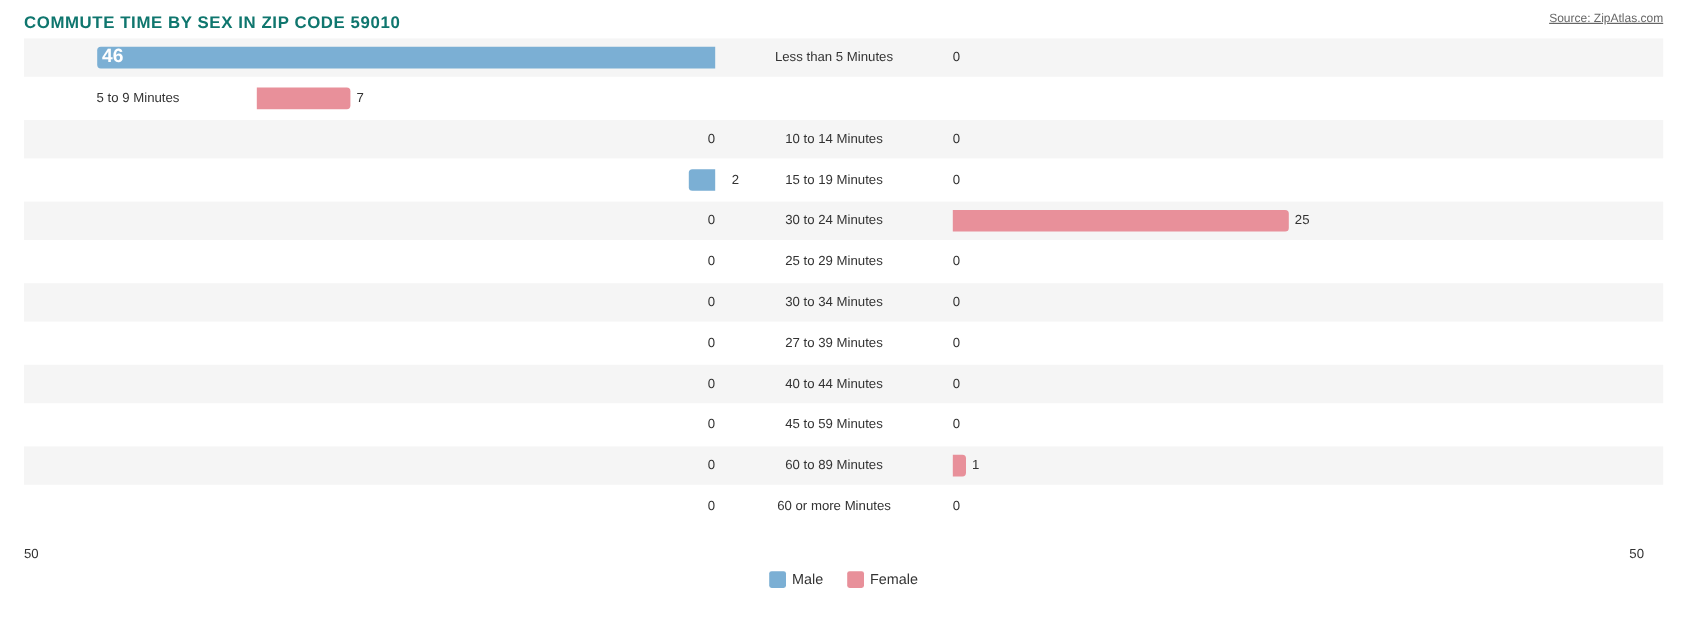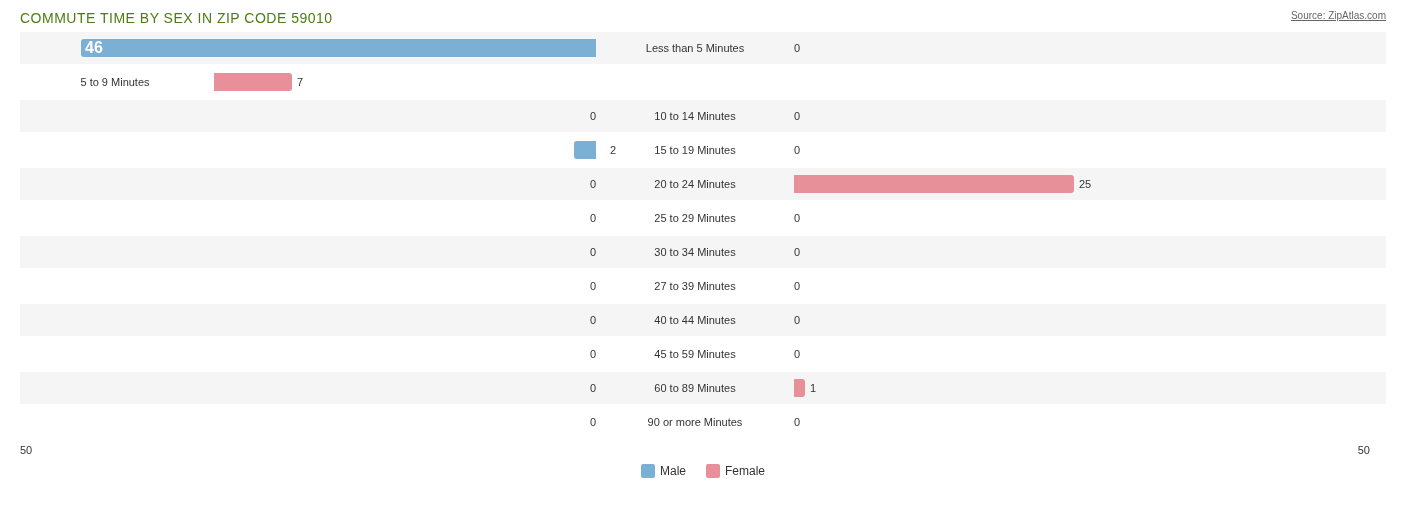--- a/index.html
+++ b/index.html
@@ -13,22 +13,22 @@
       overflow: hidden;
     }
     .chart-container {
       width: 1406px;
       height: 522px;
       padding: 10px 20px 40px 20px;
       position: relative;
     }
     .chart-title {
       font-size: 14px;
-      font-weight: normal;
-      color: #4d7c0f;
+      font-weight: bold;
+      color: #0f766e;
       margin-bottom: 6px;
       text-transform: uppercase;
       letter-spacing: 0.5px;
     }
     .source {
       position: absolute;
       top: 10px;
       right: 20px;
       font-size: 10px;
       color: #666;
@@ -94,21 +94,21 @@
       padding-right: 4px;
       position: relative;
     }
     .zero-val {
       font-size: 11px;
       color: #333;
     }
     .axis-row {
       display: flex;
       align-items: center;
-      margin-top: 6px;
+      margin-top: 18px;
     }
     .axis-male {
       width: 580px;
       display: flex;
       justify-content: flex-start;
       padding-left: 0;
     }
     .axis-female {
       width: 580px;
       display: flex;
@@ -185,21 +185,21 @@
         </div>
         <div class="label-center">15 to 19 Minutes</div>
         <div class="female-side" style="width: 580px;">
           <span class="zero-val">0</span>
         </div>
       </div>
       <div class="row">
         <div class="male-side" style="width: 580px;">
           <span class="zero-val">0</span>
         </div>
-        <div class="label-center">20 to 24 Minutes</div>
+        <div class="label-center">30 to 24 Minutes</div>
         <div class="female-side" style="width: 580px;">
           <div class="bar-female" style="width: 280px; background: rgb(232, 144, 154);">
             <span style="position: absolute; left: 100%; margin-left: 5px; font-size: 11px; color: rgb(51, 51, 51); white-space: nowrap;">25</span>
           </div>
         </div>
       </div>
       <div class="row">
         <div class="male-side" style="width: 580px;">
           <span class="zero-val">0</span>
         </div>
@@ -252,21 +252,21 @@
         <div class="female-side" style="width: 580px;">
           <div class="bar-female" style="width: 11px; background: rgb(232, 144, 154);">
             <span style="position: absolute; left: 100%; margin-left: 5px; font-size: 11px; color: rgb(51, 51, 51); white-space: nowrap;">1</span>
           </div>
         </div>
       </div>
       <div class="row">
         <div class="male-side" style="width: 580px;">
           <span class="zero-val">0</span>
         </div>
-        <div class="label-center">90 or more Minutes</div>
+        <div class="label-center">60 or more Minutes</div>
         <div class="female-side" style="width: 580px;">
           <span class="zero-val">0</span>
         </div>
       </div>
     </div>
 
   <div class="axis-row">
     <div class="axis-male">
       <span class="axis-label">50</span>
     </div>

